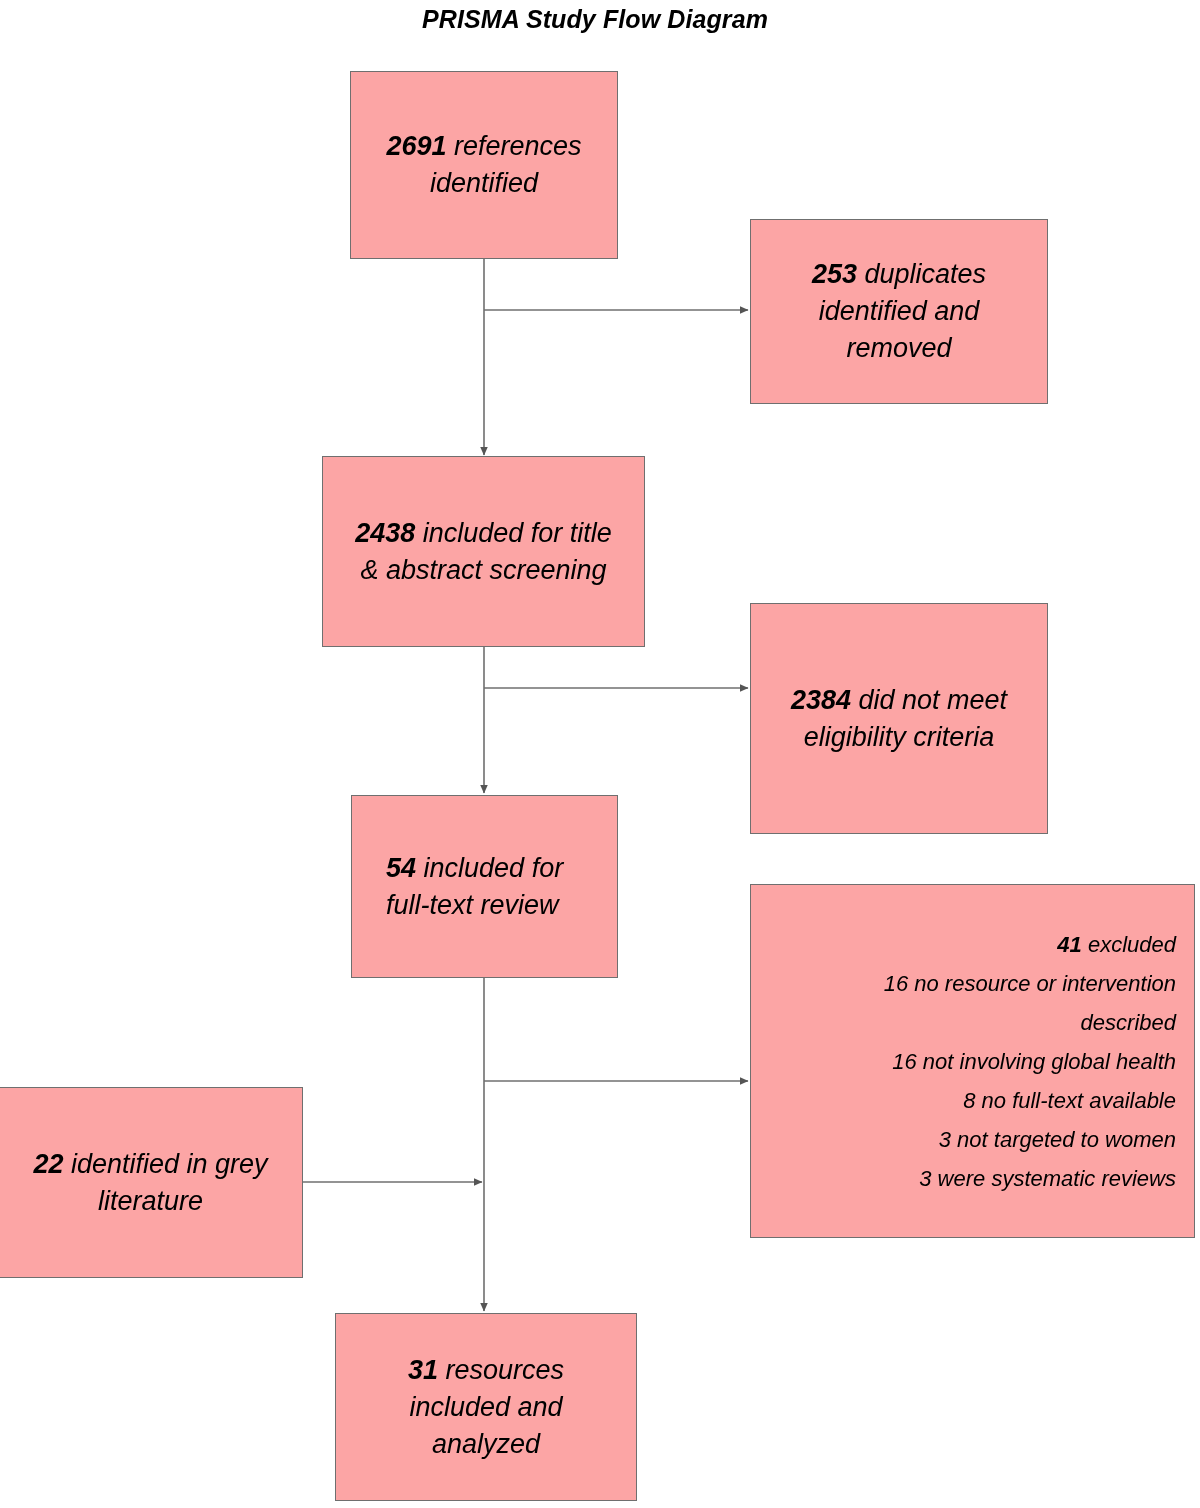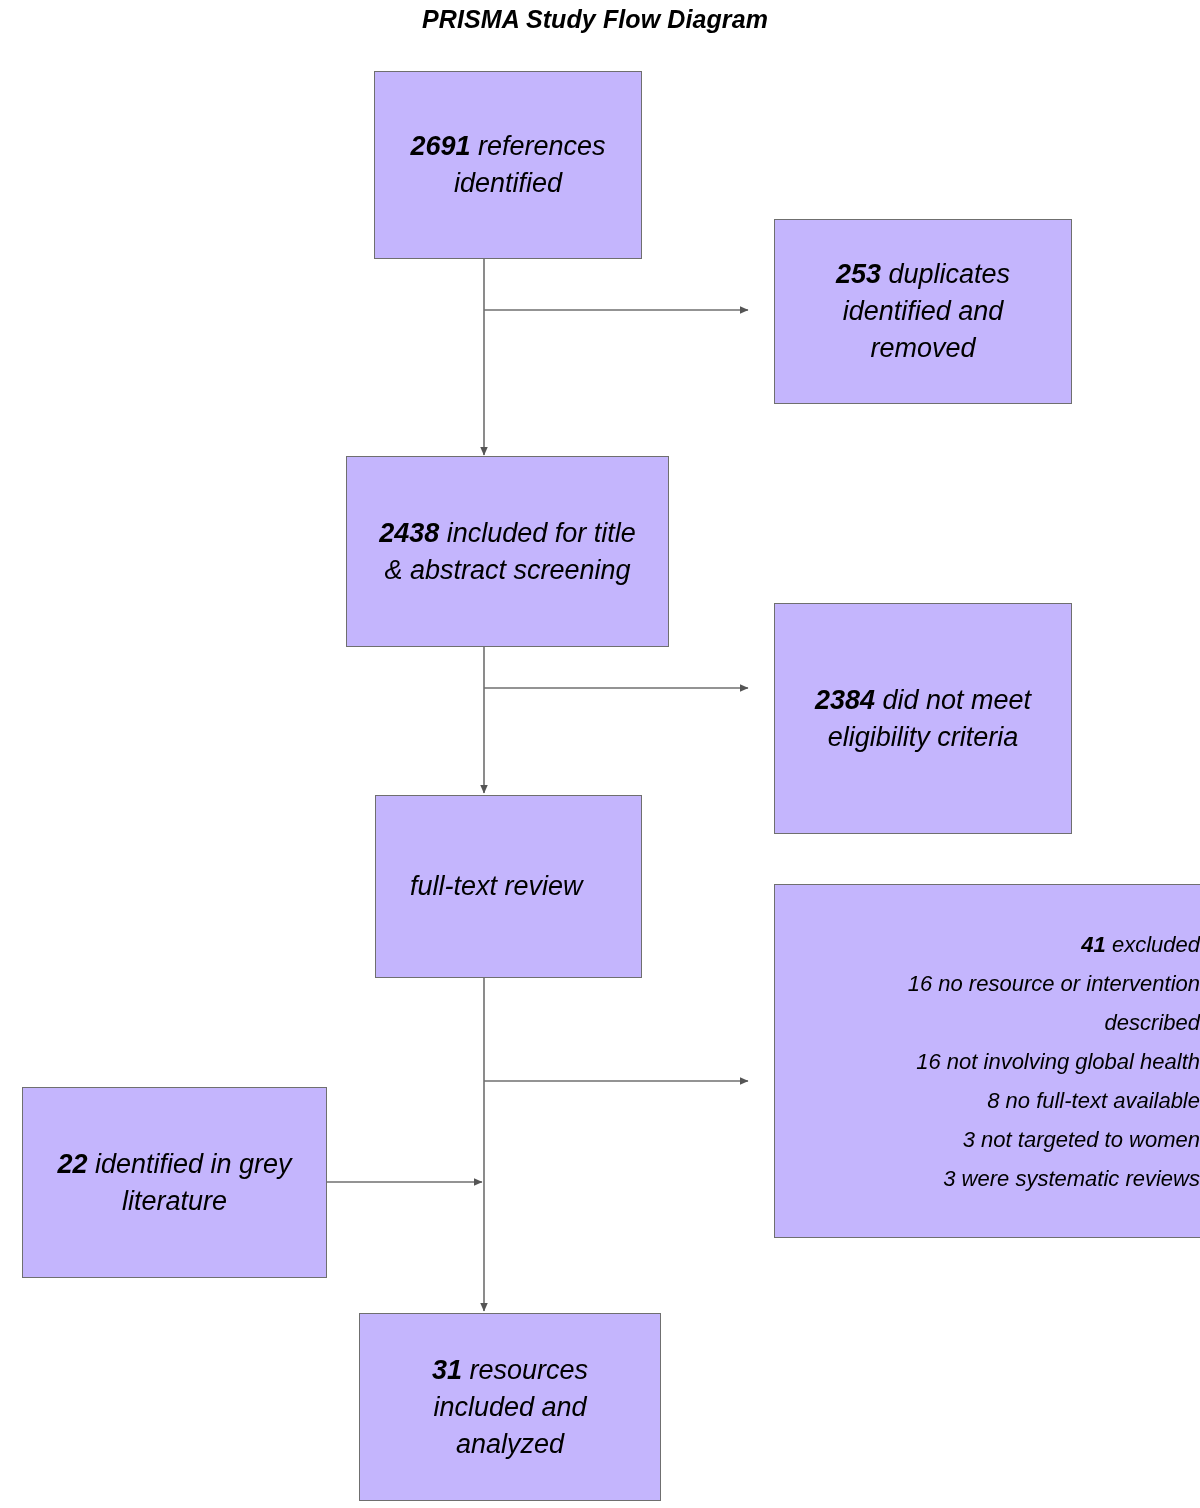--- a/index.html
+++ b/index.html
@@ -48,27 +48,26 @@
     width: 1200px;
     height: 1508px;
     pointer-events: none;
   }
 
   
   .flow-box {
     position: absolute;
     box-sizing: border-box;
     border: 1.5px solid #6f6f6f;
-    background: #c4b5fd;
+    background: #fca5a5;
     display: flex;
     flex-direction: column;
     justify-content: center;
     font-size: 27px;
     line-height: 37px;
-    margin-left: 24px;
   }
   .flow-box .box-text {
     display: block;
     width: 100%;
   }
   .flow-box.align-center .box-text { text-align: center; }
   .flow-box.align-left   .box-text { text-align: left; }
   .flow-box.align-right  .box-text { text-align: right; }
 
   .lead-num { font-weight: bold; }
@@ -136,20 +135,21 @@
     <span class="box-text"><span class="lead-num">2438</span><span> included for title</span></span>
     <span class="box-text">&amp; abstract screening</span>
   </div>
 
   <div class="flow-box align-center" id="box-ineligible">
     <span class="box-text"><span class="lead-num">2384</span><span> did not meet</span></span>
     <span class="box-text">eligibility criteria</span>
   </div>
 
   <div class="flow-box align-left" id="box-fulltext">
+    <span class="box-text"><span class="lead-num">54</span><span> included for</span></span>
     <span class="box-text">full-text review</span>
   </div>
 
   <div class="flow-box align-right" id="box-excluded">
     <span class="box-text"><span class="lead-num">41</span><span> excluded</span></span>
     <span class="box-text">16 no resource or intervention</span>
     <span class="box-text">described</span>
     <span class="box-text">16 not involving global health</span>
     <span class="box-text">8 no full-text available</span>
     <span class="box-text">3 not targeted to women</span>

